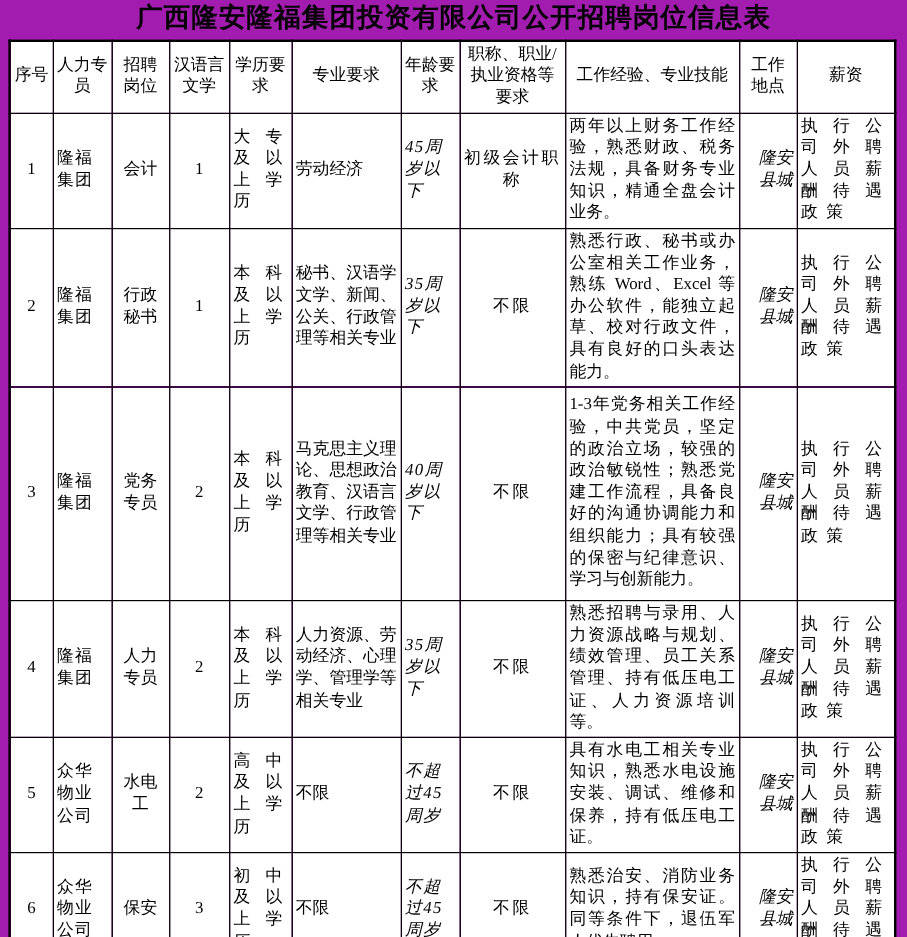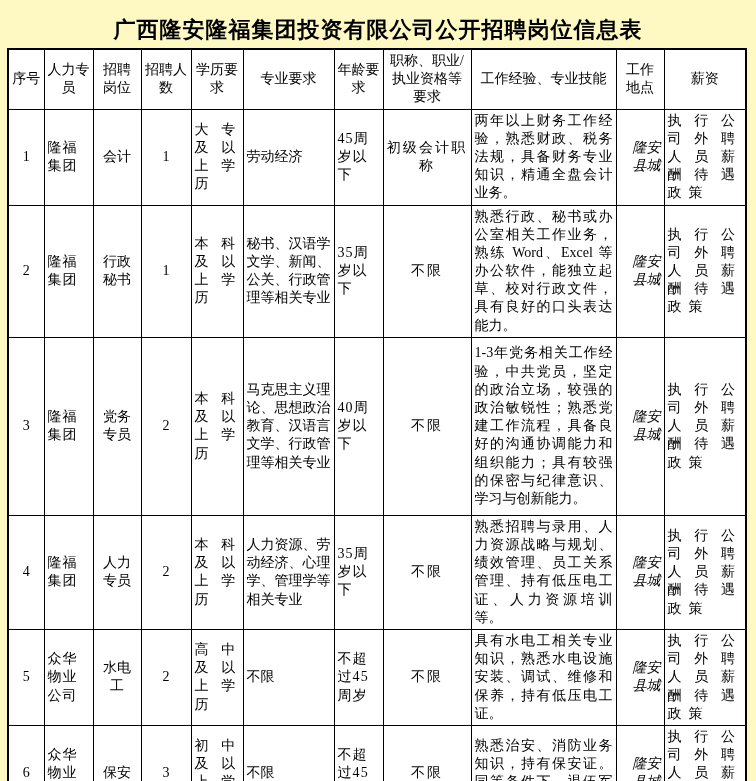--- a/index.html
+++ b/index.html
@@ -5,23 +5,23 @@
   html, body {
     margin: 0;
     padding: 0;
     background: #ffffff;
     font-family: "Liberation Serif", "DejaVu Serif", serif;
     color: #000000;
   }
   .page {
     width: 756px;
     height: 781px;
-    background: #fef9c3;
+    background: #a21caf;
     box-sizing: border-box;
-    padding: 17px 7px 0 7px;
+    padding: 2px 7px 0 7px;
     overflow: hidden;
   }
   .doc-title {
     text-align: center;
     font-size: 22px;
     font-weight: bold;
     line-height: 26px;
     margin: 0 0 5px 0;
     letter-spacing: 1px;
   }
@@ -51,21 +51,21 @@
   tbody tr:nth-child(5) { height: 89px; }
   tbody tr:nth-child(6) { height: 89px; }
 
   th { text-align: center; }
 
   
   td.c0, td.c1, td.c2, td.c3 { text-align: center; }
   td.c1 { text-align: left; letter-spacing: 1px; }
   td.c4 { text-align: justify; text-justify: inter-character; letter-spacing: 0.3em; padding-left: 5px; padding-right: 2px; }
   td.c5 { text-align: justify; text-justify: inter-character; padding: 2px 4px; }
-  td.c6 { text-align: left; padding-left: 5px; letter-spacing: 0.08em; }
+  td.c6 { text-align: left; padding-left: 5px; letter-spacing: 0.08em; font-style: italic; }
   td.c7 { text-align: center; padding-left: 6px; letter-spacing: 0.15em; }
   td.c8 { text-align: justify; text-justify: inter-character; padding: 2px 4px; }
   td.c9 { text-align: right; font-style: italic; }
   td.c10 { text-align: justify; text-justify: inter-character; letter-spacing: 0.5em; padding-left: 7px; padding-right: 3px; }
 </style>
 </head>
 <body>
 
 <div class="page">
 
@@ -83,21 +83,21 @@
         <col style="width:88px">
         <col style="width:145px">
       <col style="width:48px">
         <col style="width:82px">
     </colgroup>
     <thead>
       <tr>
         <th>序号</th>
         <th>人力专员</th>
         <th>招聘岗位</th>
-        <th>招聘人数</th>
+        <th>汉语言文学</th>
         <th>学历要求</th>
         <th>专业要求</th>
         <th>年龄要求</th>
         <th>职称、职业/执业资格等要求</th>
         <th>工作经验、专业技能</th>
         <th>工作地点</th>
         <th>薪资</th>
       </tr>
     </thead>
     <tbody>

